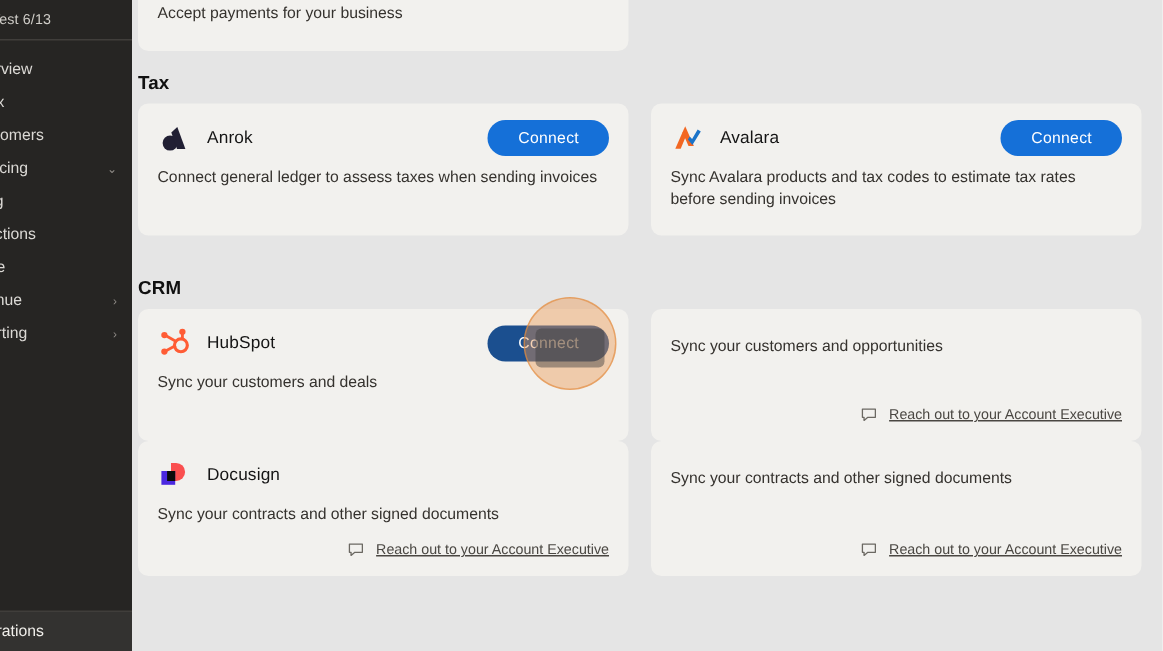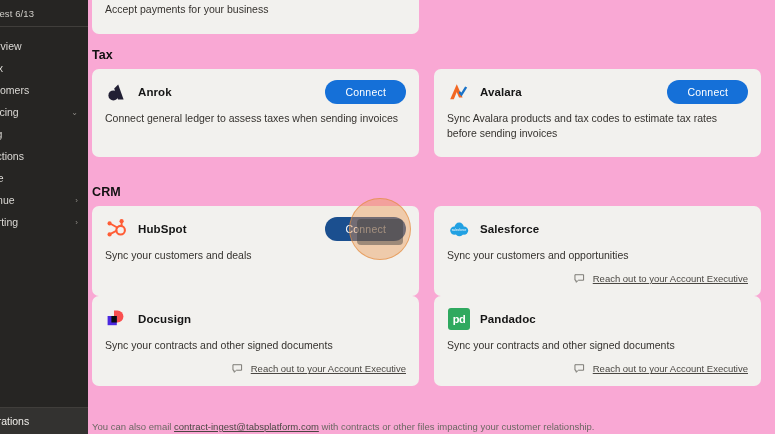--- a/index.html
+++ b/index.html
@@ -43,21 +43,21 @@
   .sb-bottom-div { height:1px; background:#403e3b; width:100%; margin-bottom:0; }
   .sb-bottom {
     height:26px; display:flex; align-items:center;
     margin-left:-14px; font-size:10.5px; color:#f0eeea;
     background:#333230; white-space:nowrap;
   }
 
   
   .main {
     flex:1 1 auto; height:434px; position:relative;
-    background:#f9a8d4; padding:0 14px 0 4px; overflow:hidden;
+    background:#e5e5e5; padding:0 14px 0 4px; overflow:hidden;
   }
   .grid {
     display:grid; grid-template-columns:1fr 1fr; column-gap:15px;
   }
   .section-title {
     font-size:12.5px; font-weight:bold; color:#111; letter-spacing:.1px;
     margin:0 0 7px 0;
   }
   .card {
     background:#f2f1ee; border-radius:7px;
@@ -65,21 +65,21 @@
     display:flex; flex-direction:column;
     position:relative;
   }
   .card-head { display:flex; align-items:center; min-height:24px; }
   .logo {
     width:24px; height:24px; flex:0 0 24px;
     position:relative; margin-right:9px;
     display:flex; align-items:center; justify-content:center;
   }
   .brand {
-    font-size:11.5px; font-weight:bold; color:#151515; letter-spacing:.1px;
+    font-size:11.5px; font-weight:normal; color:#151515; letter-spacing:.1px;
   }
   .desc {
     font-size:10.5px; color:#35322e; line-height:1.45;
     margin-top:7px; max-width:310px;
   }
   .btn-connect {
     position:absolute; right:13px; top:11px;
     background:#1570d8; color:#fff;
     border:none; border-radius:18px;
     font-family:"Liberation Sans", sans-serif;
@@ -240,34 +240,20 @@
           </span>
           <span class="brand">HubSpot</span>
         </div>
         <div class="desc">Sync your customers and deals</div>
         <button class="btn-connect" style="background:#1b4f8f;">Connect</button>
         <div class="click-core" style="right:16px; top:13px;"></div>
         <div class="click-halo" style="right:8px; top:-8px;"></div>
       </div>
 
       <div class="card" style="min-height:88px;">
-        <div class="card-head">
-          <span class="logo lg-salesforce">
-            <svg width="24" height="24" viewBox="0 0 24 24">
-              <g fill="#22a1e2">
-                <circle cx="7.4" cy="13.6" r="4.2"></circle>
-                <circle cx="12.2" cy="10.2" r="4.6"></circle>
-                <circle cx="17.0" cy="13.6" r="4.2"></circle>
-                <circle cx="12.4" cy="15.0" r="4.3"></circle>
-              </g>
-              <text x="12" y="14.4" font-size="3.2" fill="#ffffff" text-anchor="middle" font-family="Liberation Sans, sans-serif">salesforce</text>
-            </svg>
-          </span>
-          <span class="brand">Salesforce</span>
-        </div>
         <div class="desc">Sync your customers and opportunities</div>
         <div class="ae-link">
           <span>
             <svg width="11" height="11" viewBox="0 0 14 14">
               <path d="M1.2 2.2 h11 v7 h-6.4 l-3.2 2.6 v-2.6 h-1.4 z" fill="none" stroke="#6b6862" stroke-width="1.1" stroke-linejoin="round"></path>
             </svg>
           </span>
           <span>Reach out to your Account Executive</span>
         </div>
       </div>
@@ -291,36 +277,27 @@
           <span>
             <svg width="11" height="11" viewBox="0 0 14 14">
               <path d="M1.2 2.2 h11 v7 h-6.4 l-3.2 2.6 v-2.6 h-1.4 z" fill="none" stroke="#6b6862" stroke-width="1.1" stroke-linejoin="round"></path>
             </svg>
           </span>
           <span>Reach out to your Account Executive</span>
         </div>
       </div>
 
       <div class="card" style="min-height:88px;">
-        <div class="card-head">
-          <span class="logo">
-            <span class="lg-pandadoc">pd</span>
-          </span>
-          <span class="brand">Pandadoc</span>
-        </div>
         <div class="desc">Sync your contracts and other signed documents</div>
         <div class="ae-link">
           <span>
             <svg width="11" height="11" viewBox="0 0 14 14">
               <path d="M1.2 2.2 h11 v7 h-6.4 l-3.2 2.6 v-2.6 h-1.4 z" fill="none" stroke="#6b6862" stroke-width="1.1" stroke-linejoin="round"></path>
             </svg>
           </span>
           <span>Reach out to your Account Executive</span>
         </div>
       </div>
     </div>
 
-    <div class="footer-note">
-      <span>You can also email </span><a href="#">contract-ingest@tabsplatform.com</a><span> with contracts or other files impacting your customer relationship.</span>
-    </div>
 
   </main>
 </div>
 
 </body></html>

